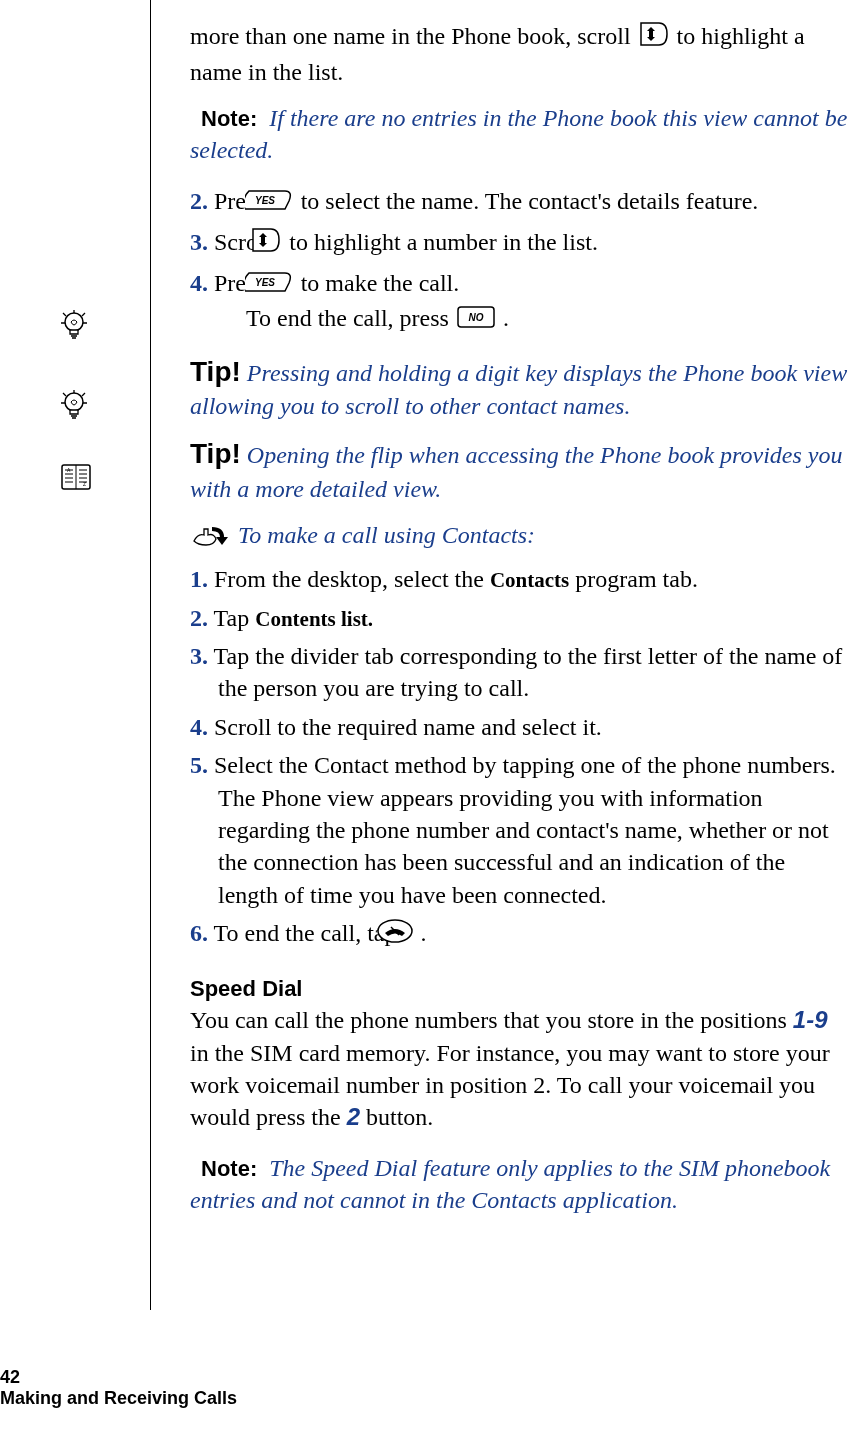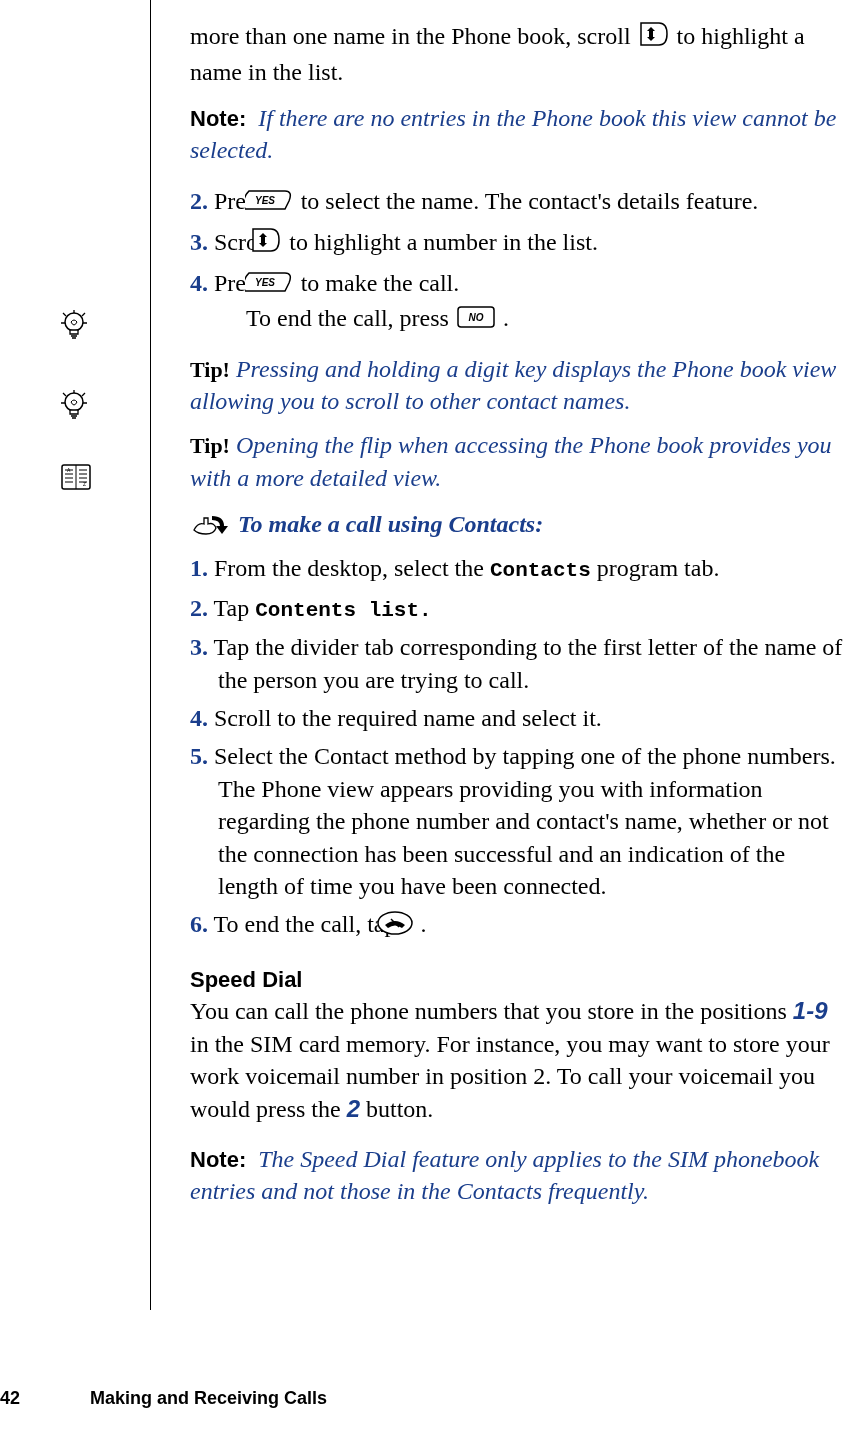--- a/index.html
+++ b/index.html
@@ -51,35 +51,35 @@
     margin: 0;
   }
   ol.steps > li {
     margin: 0 0 6px 0;
     padding-left: 28px;
     text-indent: -28px;
   }
   .num { font-weight: bold; color: #1a3e8c; }
   .num::after { content: ""; }
   .sub-indent { padding-left: 28px; text-indent: 0; }
-  .note-label { font-family: Arial, Helvetica, sans-serif; font-weight: bold; font-size: 22px; }
+  .note-label { font-family: Arial, Helvetica, sans-serif; font-weight: bold; font-size: 22px; margin-left: 11px; }
   .italic-blue { font-style: italic; color: #1a3e8c; }
-  .tip-label { font-family: Liberation Serif, serif; font-weight: bold; font-size: 22px; }
+  .tip-label { font-family: Liberation Sans, sans-serif; font-weight: bold; font-size: 28px; }
   .heading-sans { font-family: Arial, Helvetica, sans-serif; font-weight: bold; font-size: 22px; margin-top: 16px; }
-  .bold-ui { font-family: Liberation Mono, monospace; font-weight: bold; font-size: 21px; }
+  .bold-ui { font-family: Liberation Serif, serif; font-weight: bold; font-size: 21px; }
   .inline-icon { display: inline-block; vertical-align: middle; margin: 0 2px; }
   .footer {
     position: absolute;
     left: 0;
     bottom: 30px;
     font-family: Arial, Helvetica, sans-serif;
     font-weight: bold;
     font-size: 18px;
     display: flex;
-    gap: 70px;
+    flex-direction: column;
   }
 </style>
 </head>
 <body>
 
 <svg width="0" height="0" style="position:absolute">
   <defs>
     <g id="nav-pill">
       <path d="M2 2 L20 2 Q28 2 28 13 Q28 24 20 24 L2 24 Z" fill="#fff" stroke="#000" stroke-width="1.5"></path>
       <polygon points="12,6 16,10 14,10 14,16 16,16 12,20 8,16 10,16 10,10 8,10" fill="#000"></polygon>
@@ -202,21 +202,21 @@
 
     <p class="section-sub" style="margin-top:12px; margin-bottom:14px;">
       <span class="tip-label">Tip!</span>
       <span class="italic-blue">Opening the flip when accessing the Phone book provides you with a more detailed view.</span>
     </p>
 
     <p style="margin-left:0;">
       <span class="inline-icon" style="vertical-align:-4px;"><svg width="38" height="24">
             <use href="#hand-arrow"></use>
           </svg></span>
-      <span class="italic-blue" style="font-weight:bold;">To make a call using Contacts:</span>
+      <span class="italic-blue" style="font-weight:normal;">To make a call using Contacts:</span>
     </p>
 
     <ol class="steps" style="margin-top:2px;">
       <li>
         <span class="num">1.</span>
         <span>From the desktop, select the </span><span class="bold-ui">Contacts</span><span> program tab.</span>
       </li>
       <li>
         <span class="num">2.</span>
         <span>Tap </span><span class="bold-ui">Contents list.</span>
@@ -245,21 +245,21 @@
 
     <p style="margin-top:20px; margin-bottom:0;">
       <span class="heading-sans">Speed Dial</span>
     </p>
     <p>
       <span>You can call the phone numbers that you store in the positions </span><span class="italic-blue" style="font-family:Arial,Helvetica,sans-serif; font-weight:bold;">1-9</span><span> in the SIM card memory. For instance, you may want to store your work voicemail number in position 2. To call your voicemail you would press the </span><span class="italic-blue" style="font-family:Arial,Helvetica,sans-serif; font-weight:bold;">2</span><span> button.</span>
     </p>
 
     <p style="margin-top:18px;">
       <span class="note-label">Note:</span>
-      &nbsp;<span class="italic-blue">The Speed Dial feature only applies to the SIM phonebook entries and not those in the Contacts frequently.</span>
+      &nbsp;<span class="italic-blue">The Speed Dial feature only applies to the SIM phonebook entries and not cannot in the Contacts application.</span>
     </p>
 
 
   </div>
 
   <div class="footer">
     <span>42</span>
     <span>Making and Receiving Calls</span>
   </div>
 

